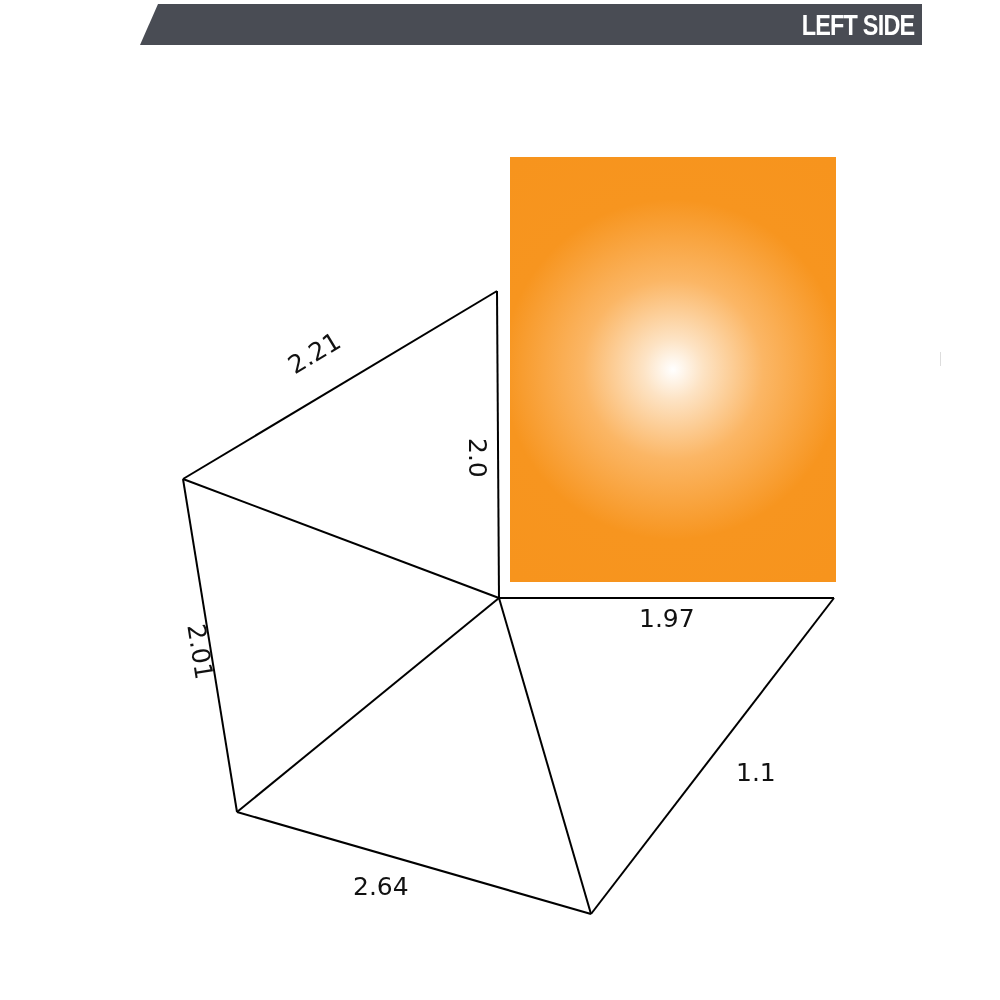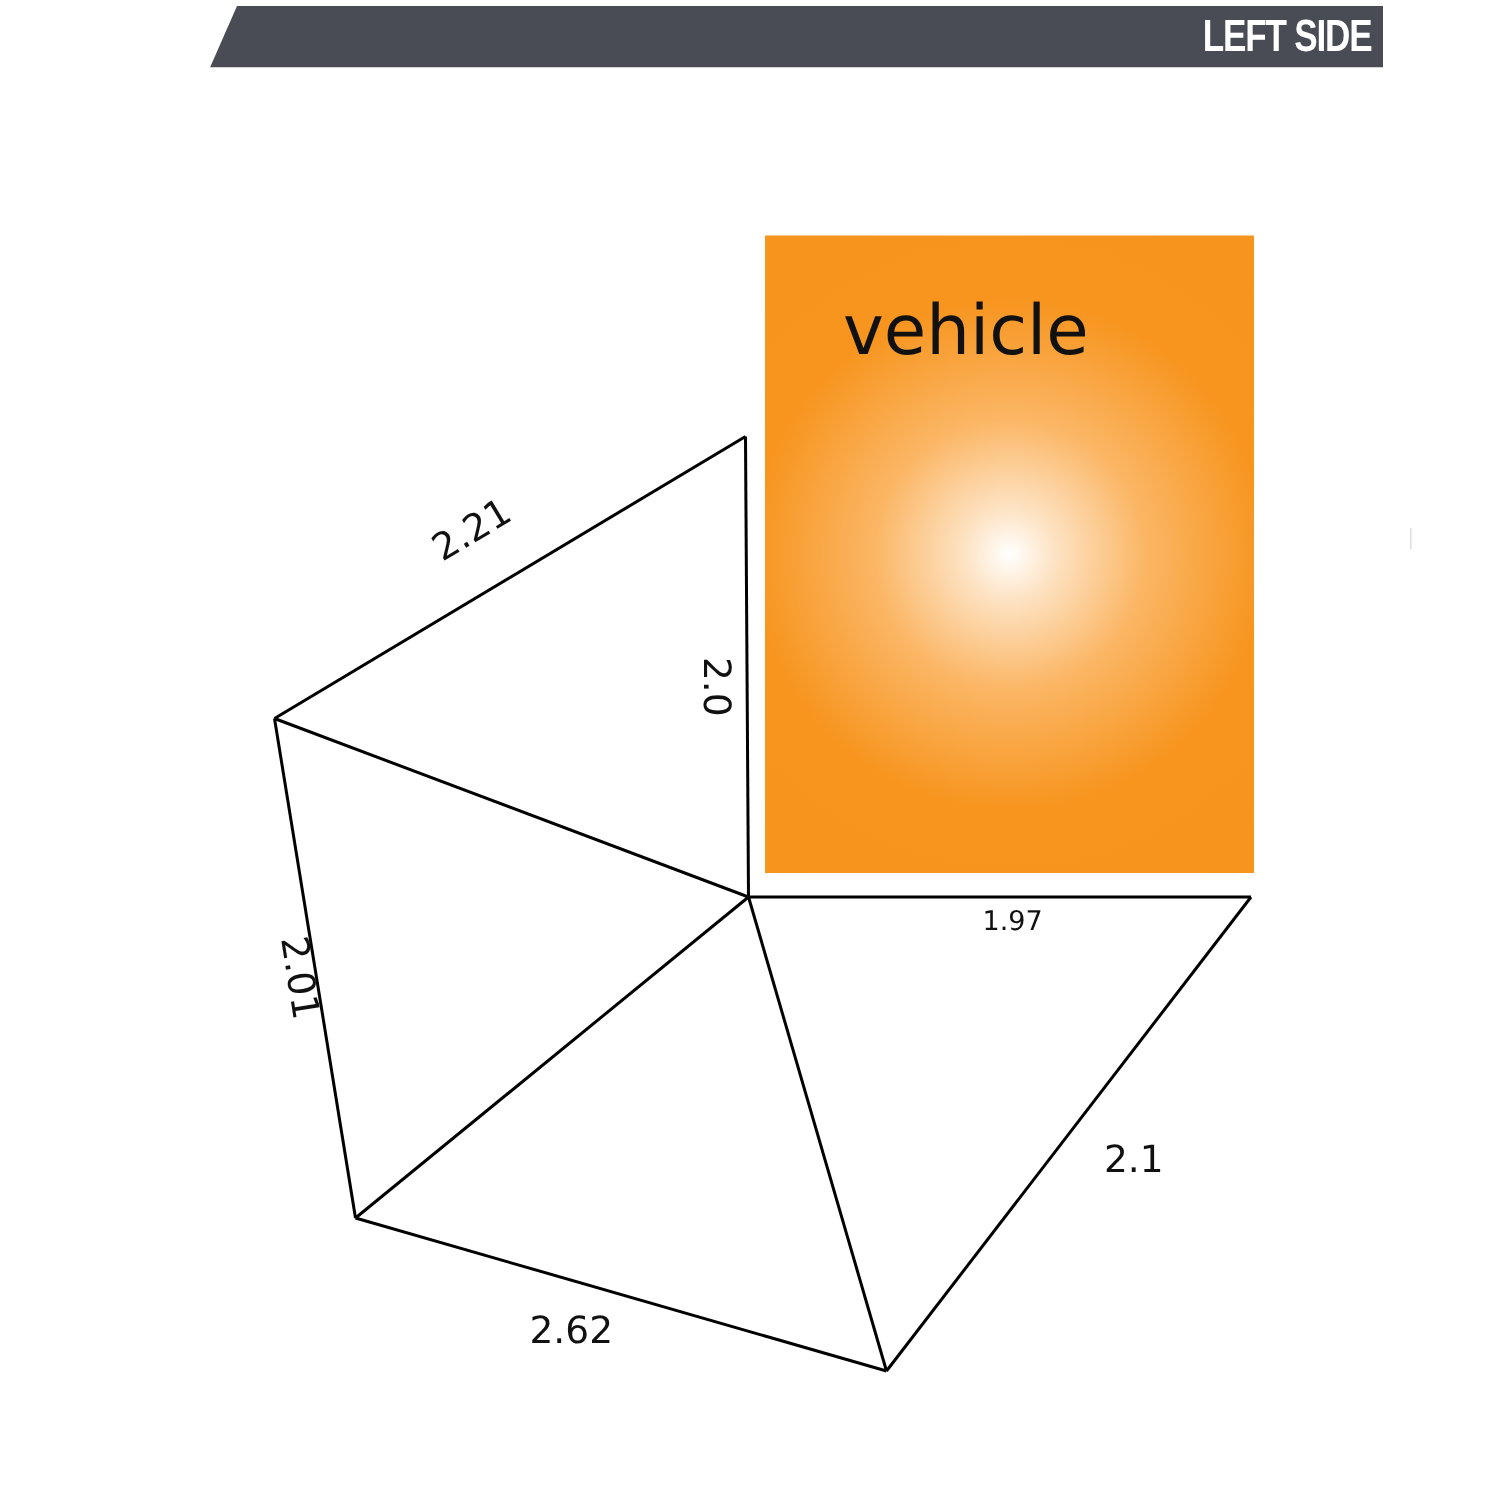--- a/index.html
+++ b/index.html
@@ -25,38 +25,37 @@
 
 <div class="banner">
   <svg width="782" height="41">
     <polygon points="18,0 782,0 782,41 0,41" fill="#494c54"></polygon>
   </svg>
   <span class="banner-text">LEFT SIDE</span>
 </div>
 
 <div class="vehicle-box">
   <div class="vehicle-label">
-    <div>vehicle</div>
   </div>
 </div>
 
 <svg class="diagram" width="1000" height="1000">
   <g stroke="#000000" stroke-width="2" fill="none" stroke-linejoin="miter">
     <line x1="183" y1="479" x2="497" y2="291"></line>
     <line x1="497" y1="291" x2="499" y2="598"></line>
     <line x1="183" y1="479" x2="499" y2="598"></line>
     <line x1="183" y1="479" x2="237" y2="812"></line>
     <line x1="237" y1="812" x2="499" y2="598"></line>
     <line x1="237" y1="812" x2="591" y2="914"></line>
     <line x1="499" y1="598" x2="591" y2="914"></line>
     <line x1="591" y1="914" x2="834" y2="598"></line>
     <line x1="499" y1="598" x2="834" y2="598"></line>
   </g>
 </svg>
 
 <div class="dim" style="left:283px; top:355px; transform: rotate(-31deg); transform-origin: left top;">2.21</div>
 <div class="dim" style="left:448px; top:438px; transform: rotate(90deg); transform-origin: left top; left:492px;">2.0</div>
 <div class="dim" style="left:210px; top:622px; transform: rotate(81deg); transform-origin: left top;">2.01</div>
-<div class="dim" style="left:353px; top:872px;">2.62</div>
-<div class="dim" style="left:736px; top:758px;">2.1</div>
-<div class="dim" style="left:655px; top:604px; font-size:18px;">1.97</div>
+<div class="dim" style="left:353px; top:872px;">2.64</div>
+<div class="dim" style="left:736px; top:758px;">1.1</div>
+<div class="dim" style="left:639px; top:604px; font-size:25px;">1.97</div>
 
 <div class="tick"></div>
 
 </body></html>

